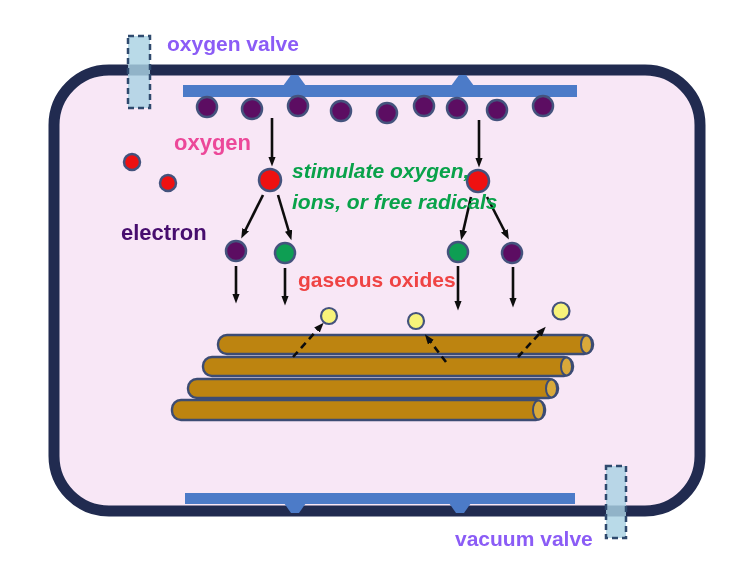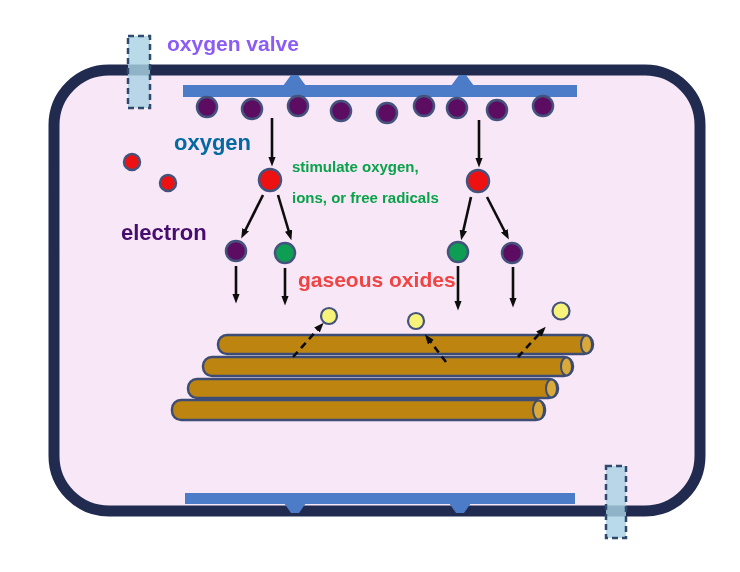--- a/index.html
+++ b/index.html
@@ -3,23 +3,23 @@
 <meta charset="utf-8">
 <style>
   html,body{margin:0;padding:0;background:#ffffff;}
   #stage{
     position:relative;width:740px;height:572px;background:#ffffff;overflow:hidden;
     font-family:"Liberation Sans","DejaVu Sans",sans-serif;
   }
   #diagram-svg{position:absolute;left:0;top:0;}
   .lbl{position:absolute;white-space:nowrap;line-height:1.1;font-weight:700;}
   .lbl-black{color:#8b5cf6;font-size:21px;}
-  .lbl-oxygen{color:#0369a1;font-size:22px;}
+  .lbl-oxygen{color:#ec4899;font-size:22px;}
   .lbl-electron{color:#470d6e;font-size:22px;}
-  .lbl-green{color:#09a24a;font-size:15px;font-weight:600;}
+  .lbl-green{color:#09a24a;font-size:21px;font-weight:600;font-style:italic;}
   .lbl-khaki{color:#ef4444;font-size:21px;}
   .lbl-gold{color:#bf8510;font-size:22px;}
 </style>
 </head>
 <body>
 
 <div id="stage">
 
   <svg id="diagram-svg" width="740" height="572" viewBox="0 0 740 572">
     <defs>
@@ -118,13 +118,14 @@
   <div class="lbl lbl-oxygen" style="left:174px;top:131px;">oxygen</div>
 
   <div class="lbl lbl-green" style="left:292px;top:159px;">stimulate oxygen,</div>
   <div class="lbl lbl-green" style="left:292px;top:190px;">ions, or free radicals</div>
 
   <div class="lbl lbl-electron" style="left:121px;top:221px;">electron</div>
 
   <div class="lbl lbl-khaki" style="left:298px;top:268px;">gaseous oxides</div>
 
 
+  <div class="lbl lbl-black" style="left:455px;top:527px;">vacuum valve</div>
 </div>
 
 </body></html>

